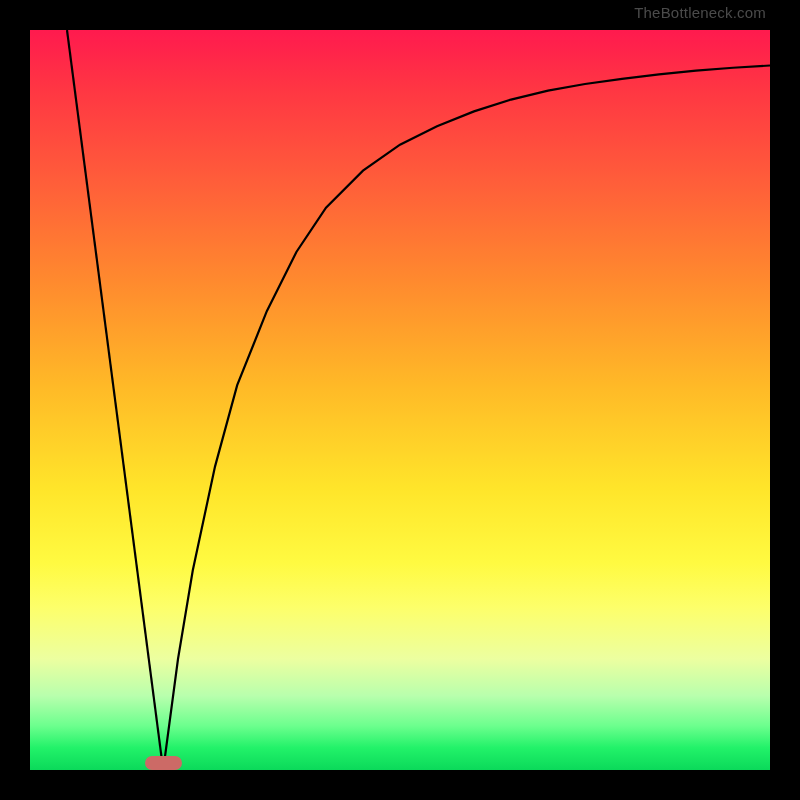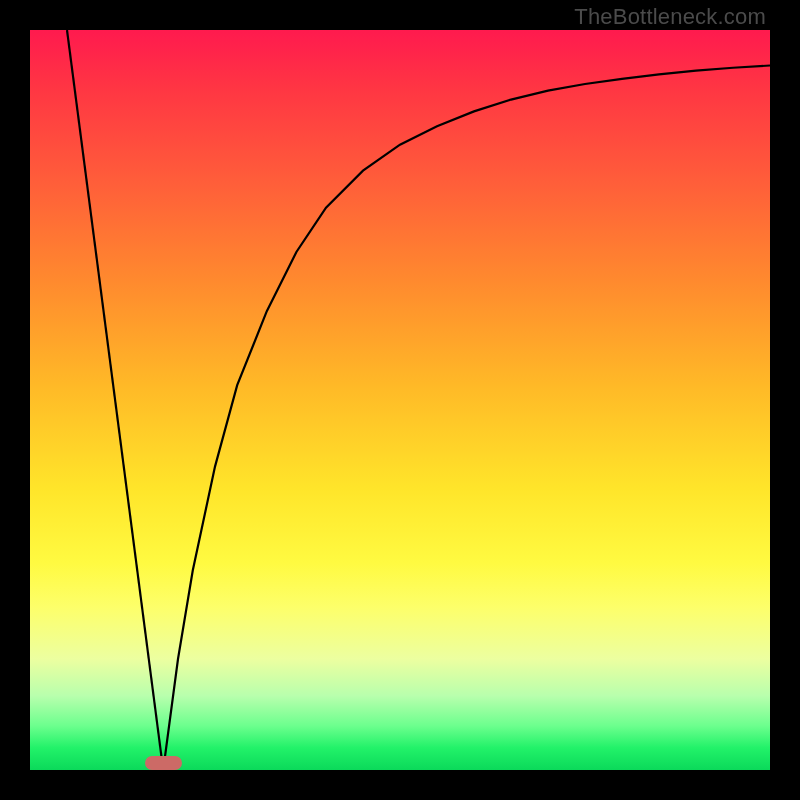--- a/index.html
+++ b/index.html
@@ -45,21 +45,21 @@
     top: 0;
     width: 740px;
     height: 740px;
     pointer-events: none;
   }
   .watermark {
     position: absolute;
     top: 4px;
     right: 34px;
     color: #4b4b4b;
-    font-size: 22px;
+    font-size: 15px;
     letter-spacing: 0.2px;
     font-weight: 500;
   }
   .marker {
     position: absolute;
     background: #cc6a66;
     border-radius: 8px;
     height: 14px;
   }
 </style>

